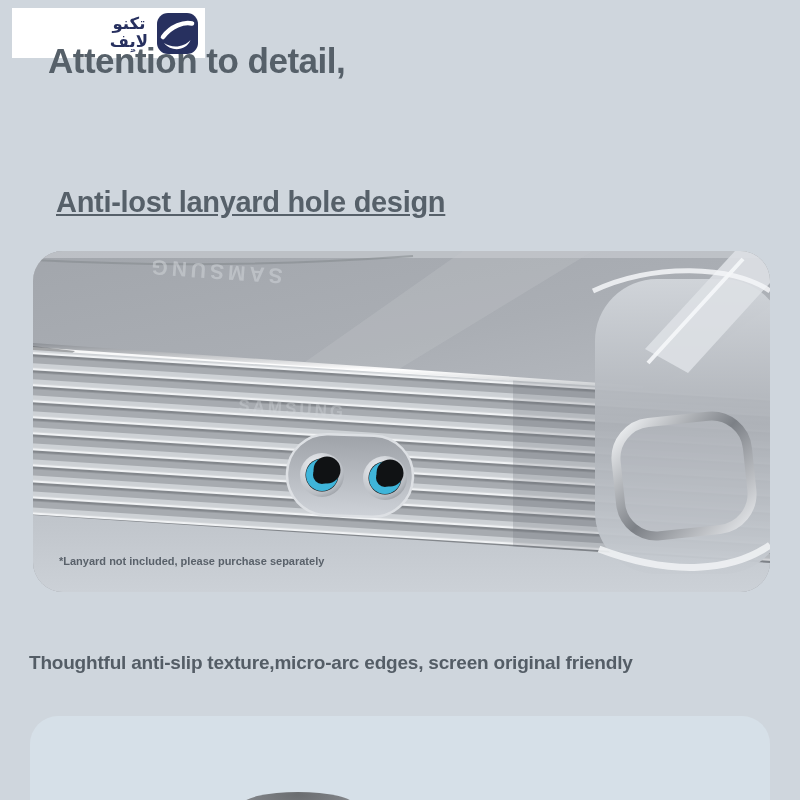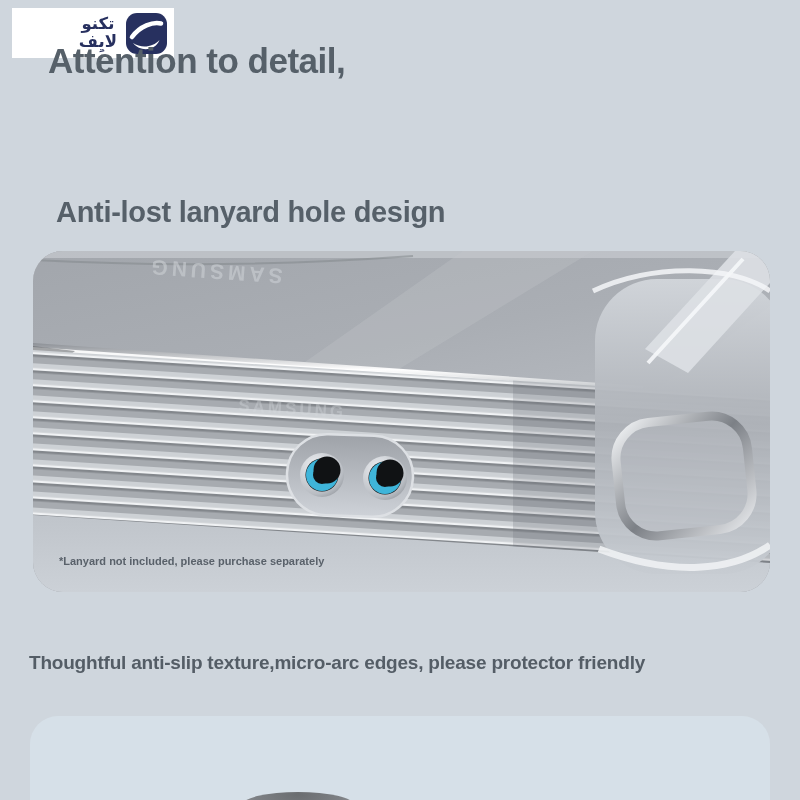--- a/index.html
+++ b/index.html
@@ -1,32 +1,32 @@
 <!DOCTYPE html>
 <html><head>
 <meta charset="utf-8">
 <style>
   * { margin:0; padding:0; box-sizing:border-box; }
   html,body { width:800px; height:800px; }
   body { font-family:"Liberation Sans","DejaVu Sans",sans-serif; }
   .page { position:relative; width:800px; height:800px; background:#cfd6dd; overflow:hidden; }
 
   
-  .logo { position:absolute; left:12px; top:8px; width:162px; height:50px; background:#ffffff;
+  .logo { position:absolute; left:12px; top:8px; width:193px; height:50px; background:#ffffff;
           display:flex; align-items:center; justify-content:flex-end; gap:9px; padding-right:7px; }
   .logo-text { text-align:center; color:#27305f; font-weight:bold; font-size:16.5px; line-height:1.12;
                font-family:"DejaVu Sans",sans-serif; direction:rtl; }
   .logo-icon { width:41px; height:41px; background:#27305f; border-radius:11px; position:relative; flex:0 0 auto; }
   .logo-icon svg { position:absolute; inset:0; }
 
   
   .headline { position:absolute; left:48px; top:42px; color:#566069; font-weight:bold;
               font-size:35px; line-height:1.1; letter-spacing:-0.5px;text-align:right; }
-  .section-title { position:absolute; left:56px; top:196px; color:#566069; font-weight:bold;
-                   font-size:29px; letter-spacing:-0.3px; }
+  .section-title { position:absolute; left:56px; top:186px; color:#566069; font-weight:bold;
+                   font-size:29px; letter-spacing:-0.3px;text-decoration:underline; }
   .subtitle { position:absolute; left:29px; top:652px; width:760px; color:#545d66; font-weight:bold;
               font-size:19px; letter-spacing:-0.2px; }
 
   
   .photo { position:absolute; left:33px; top:251px; width:737px; height:341px; border-radius:30px;
            overflow:hidden; background:#b0b4ba; }
   .photo svg { display:block; width:737px; height:341px; }
   .photo-caption { position:absolute; left:26px; top:304px; color:#59616a; font-weight:bold; font-size:11px; }
 
   
@@ -155,19 +155,19 @@
         <polygon points="612,98 702,0 737,0 737,32 655,122" fill="#dde0e4" opacity="0.9"></polygon>
         <path d="M615,112 L710,8" stroke="#f6f8fa" stroke-width="4" opacity="0.9"></path>
         <path d="M560,40 C620,12 700,14 737,40" fill="none" stroke="#f4f6f8" stroke-width="5" opacity="0.85"></path>
         <rect x="585" y="168" width="132" height="114" rx="36" fill="#b9bdc3" fill-opacity="0.3" stroke="url(#chromeGrad)" stroke-width="9" transform="rotate(-6 651 225)"></rect>
         <path d="M566,298 C640,326 700,320 737,294" fill="none" stroke="#eef1f3" stroke-width="7" opacity="0.9"></path>
       </g>
     </svg>
     <div class="photo-caption">*Lanyard not included, please purchase separately</div>
   </div>
 
-  <div class="subtitle">Thoughtful anti-slip texture,micro-arc edges, please protector friendly</div>
+  <div class="subtitle">Thoughtful anti-slip texture,micro-arc edges, screen original friendly</div>
 
   <div class="bottom-panel">
     <div class="bottom-phone-top"></div>
   </div>
 
 </div>
 
 </body></html>

